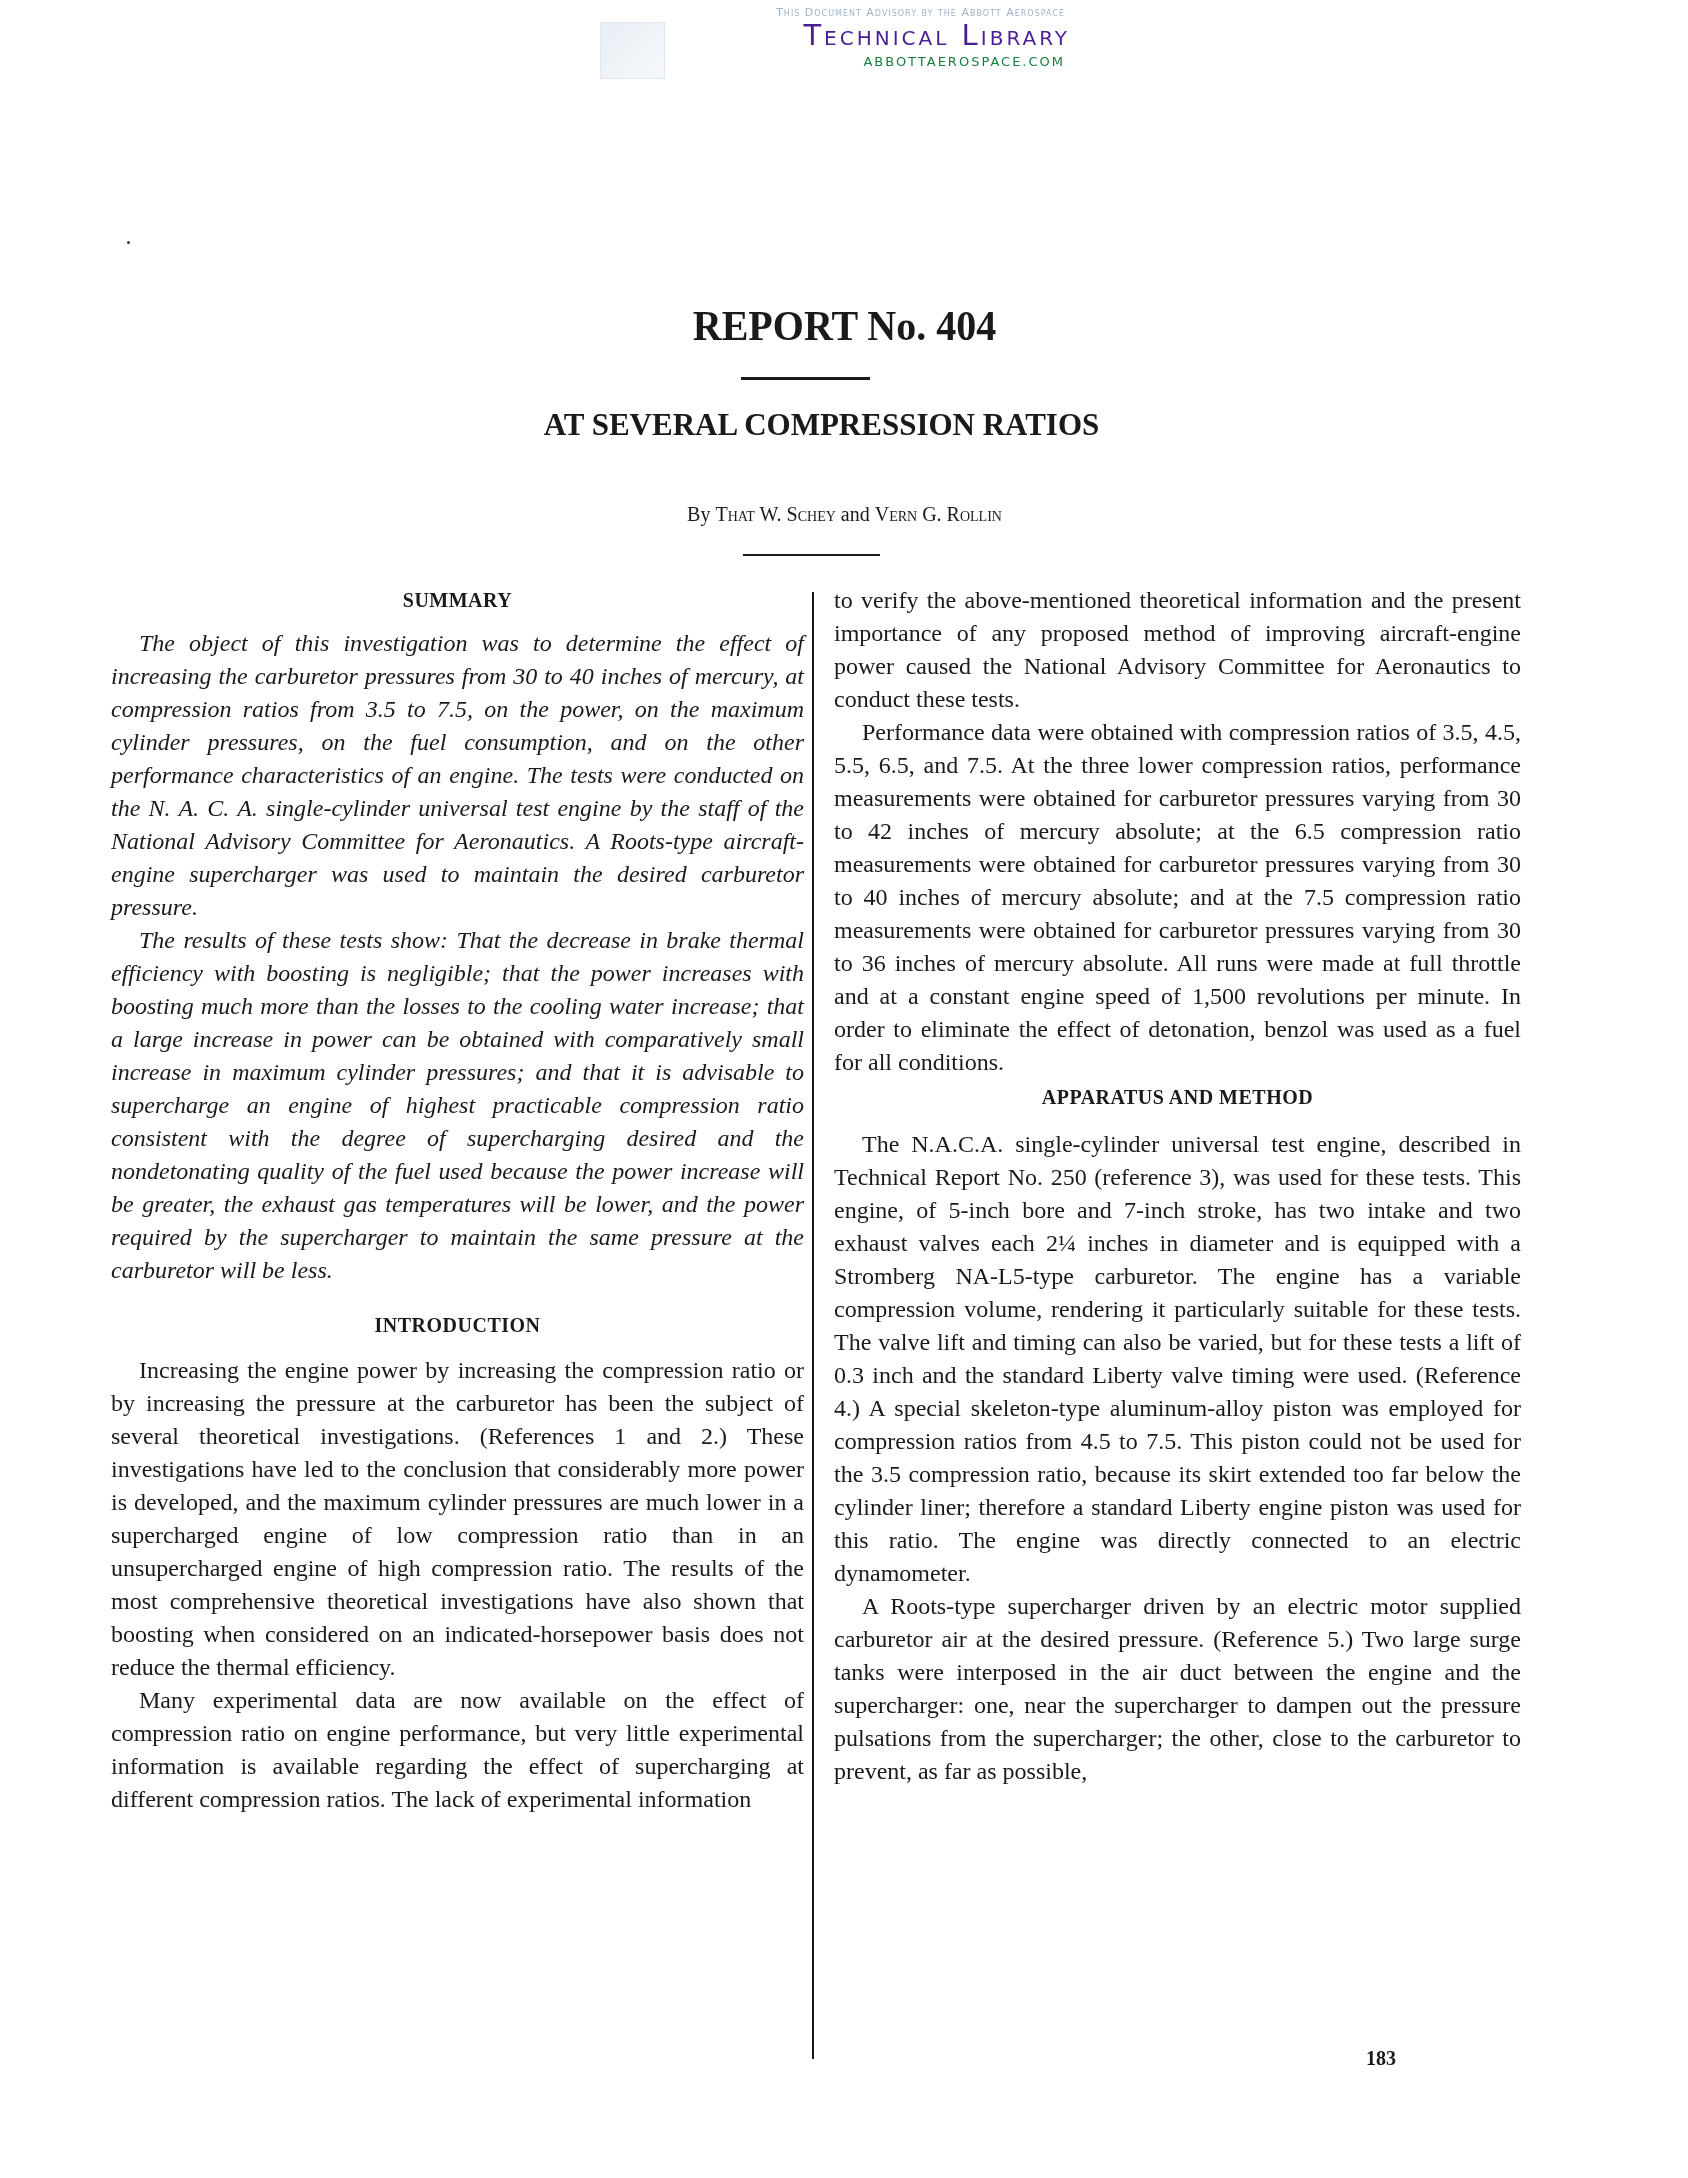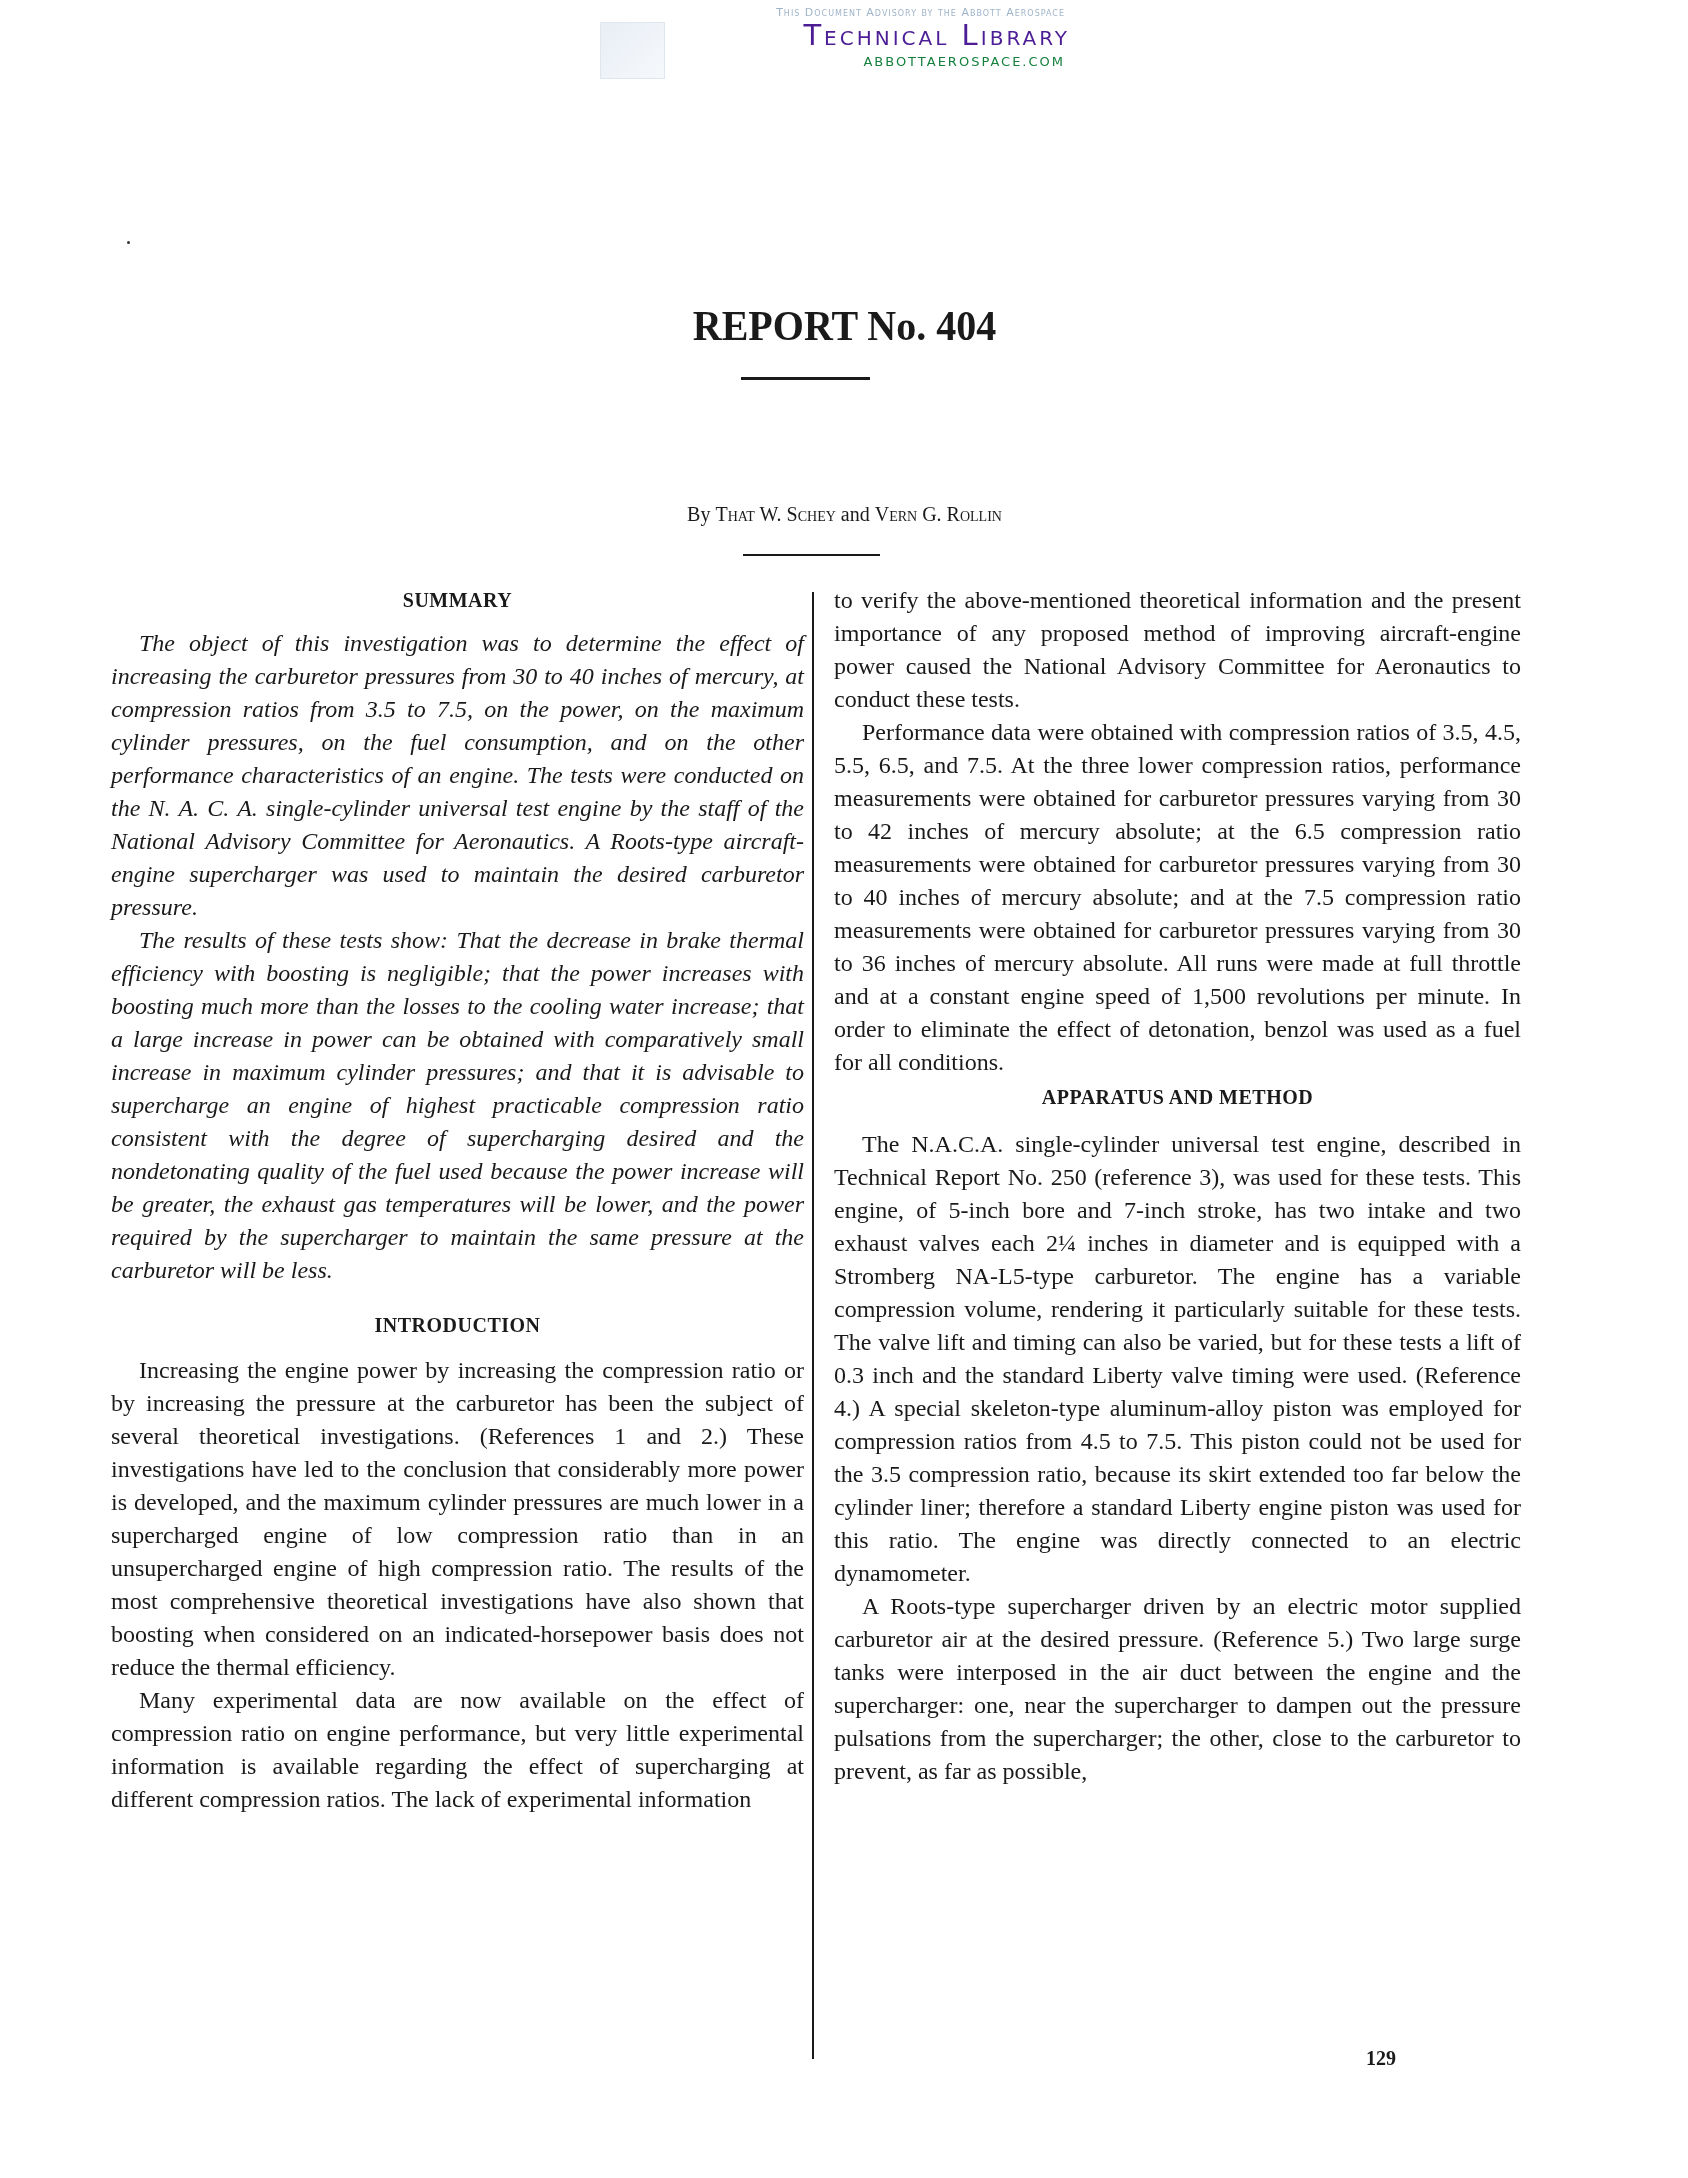--- a/index.html
+++ b/index.html
@@ -81,20 +81,21 @@
   <div class="wm-line2">Technical Library</div>
   <div class="wm-line3">ABBOTTAEROSPACE.COM</div>
 </div>
 
 <span class="speck" style="left:127px;top:241px;"></span>
 
 <div class="report-no">REPORT No. 404</div>
 <div class="rule" style="left:741px;top:377px;width:129px;"></div>
 
 <div class="title">
+  <div>AT SEVERAL COMPRESSION RATIOS</div>
 </div>
 
 <div class="byline">
   <span>By</span>
   <span class="sc">That W. Schey</span>
   <span>and</span>
   <span class="sc">Vern G. Rollin</span>
 </div>
 <div class="rule" style="left:743px;top:554px;width:137px;height:2px;"></div>
 
@@ -112,14 +113,14 @@
 
 <div class="col col-right">
   <p class="first">to verify the above-mentioned theoretical information and the present importance of any proposed method of improving aircraft-engine power caused the National Advisory Committee for Aeronautics to conduct these tests.</p>
   <p>Performance data were obtained with compression ratios of 3.5, 4.5, 5.5, 6.5, and 7.5. At the three lower compression ratios, performance measurements were obtained for carburetor pressures varying from 30 to 42 inches of mercury absolute; at the 6.5 compression ratio measurements were obtained for carburetor pressures varying from 30 to 40 inches of mercury absolute; and at the 7.5 compression ratio measurements were obtained for carburetor pressures varying from 30 to 36 inches of mercury absolute. All runs were made at full throttle and at a constant engine speed of 1,500 revolutions per minute. In order to eliminate the effect of detonation, benzol was used as a fuel for all conditions.</p>
 
   <h2 class="heading h-app">APPARATUS AND METHOD</h2>
   <p>The N.A.C.A. single-cylinder universal test engine, described in Technical Report No. 250 (reference 3), was used for these tests. This engine, of 5-inch bore and 7-inch stroke, has two intake and two exhaust valves each 2¼ inches in diameter and is equipped with a Stromberg NA-L5-type carburetor. The engine has a variable compression volume, rendering it particularly suitable for these tests. The valve lift and timing can also be varied, but for these tests a lift of 0.3 inch and the standard Liberty valve timing were used. (Reference 4.) A special skeleton-type aluminum-alloy piston was employed for compression ratios from 4.5 to 7.5. This piston could not be used for the 3.5 compression ratio, because its skirt extended too far below the cylinder liner; therefore a standard Liberty engine piston was used for this ratio. The engine was directly connected to an electric dynamometer.</p>
   <p>A Roots-type supercharger driven by an electric motor supplied carburetor air at the desired pressure. (Reference 5.) Two large surge tanks were interposed in the air duct between the engine and the supercharger: one, near the supercharger to dampen out the pressure pulsations from the supercharger; the other, close to the carburetor to prevent, as far as possible,</p>
 </div>
 
-<div class="page-number">129</div>
+<div class="page-number">183</div>
 
 
 </body></html>

